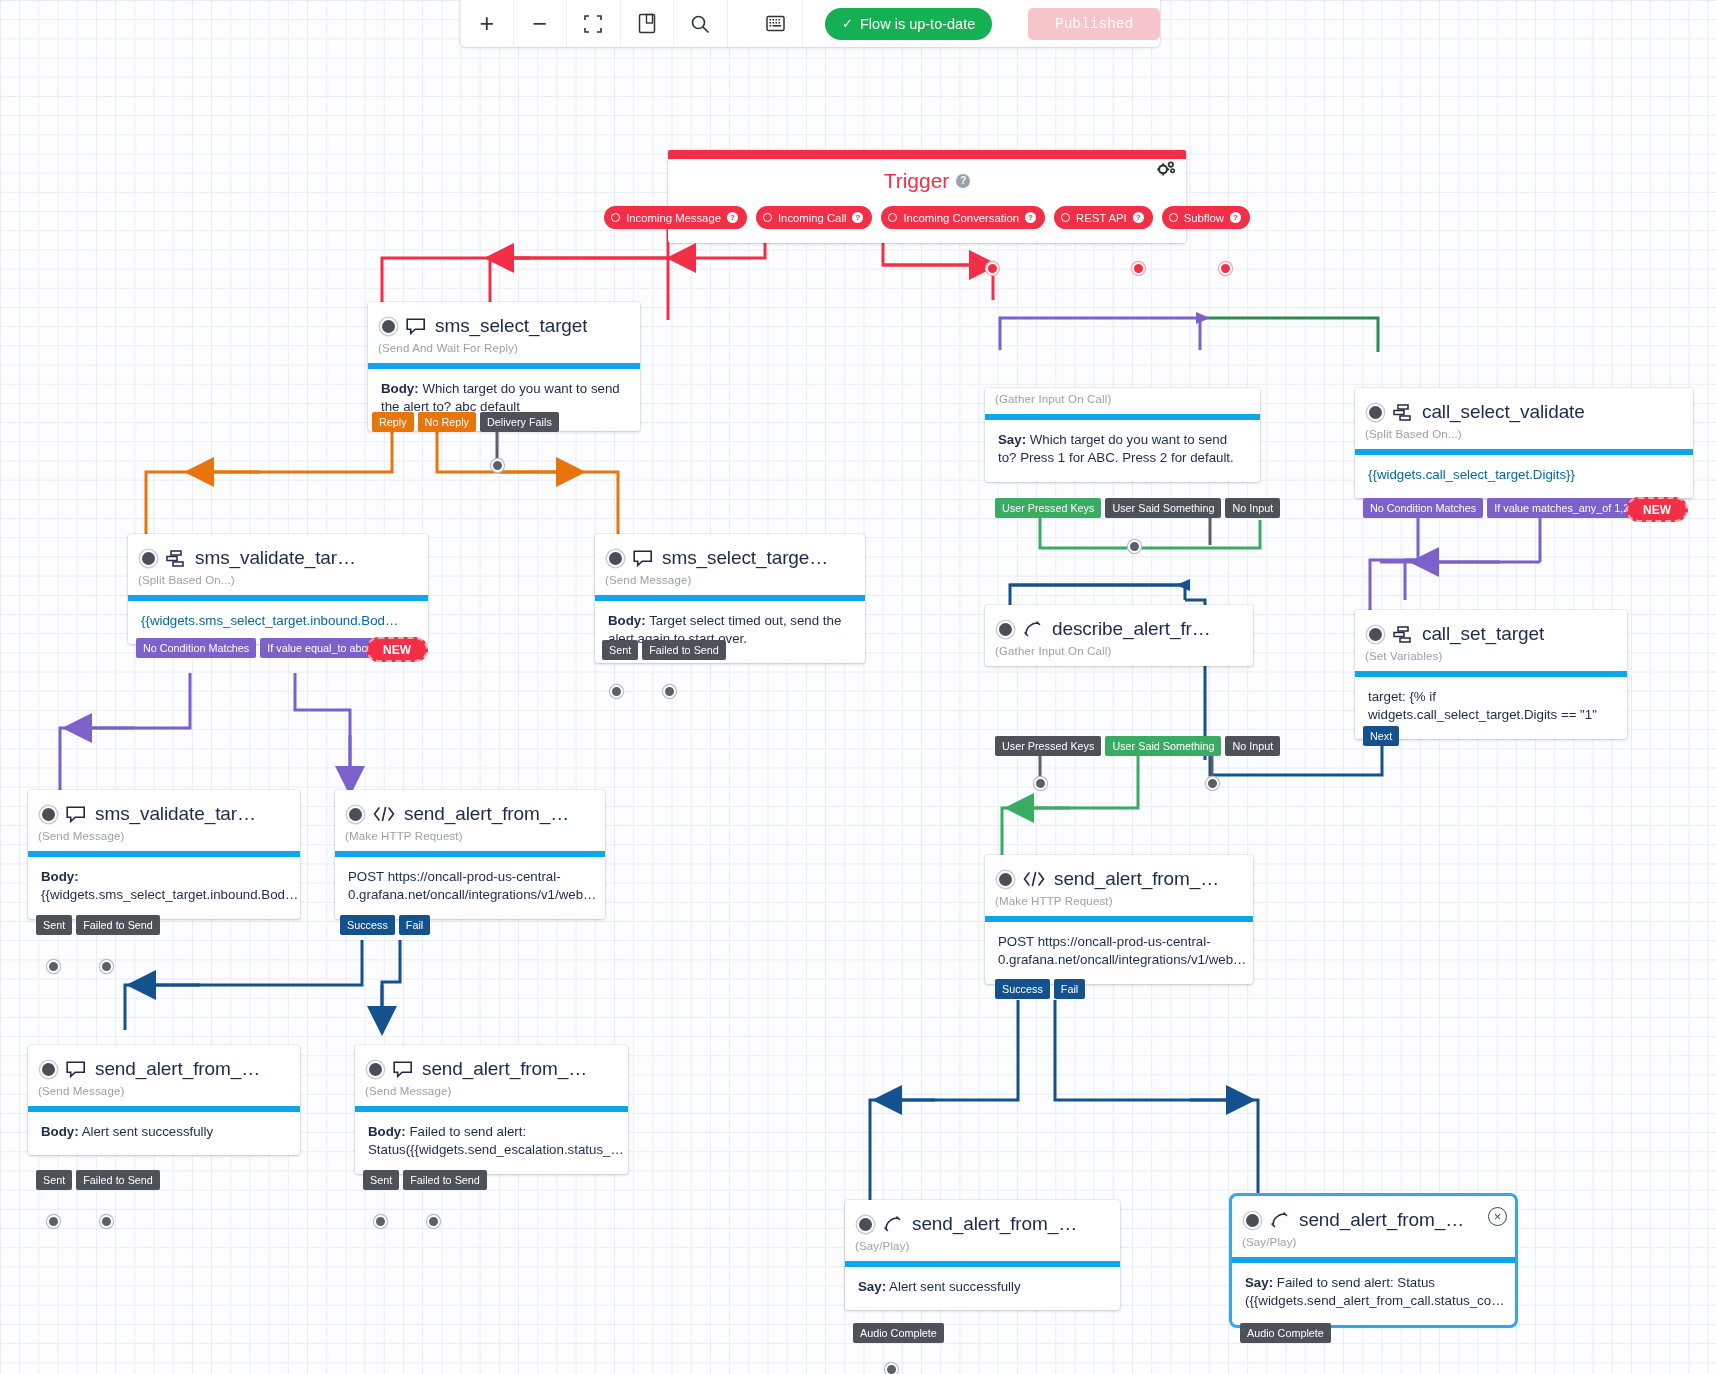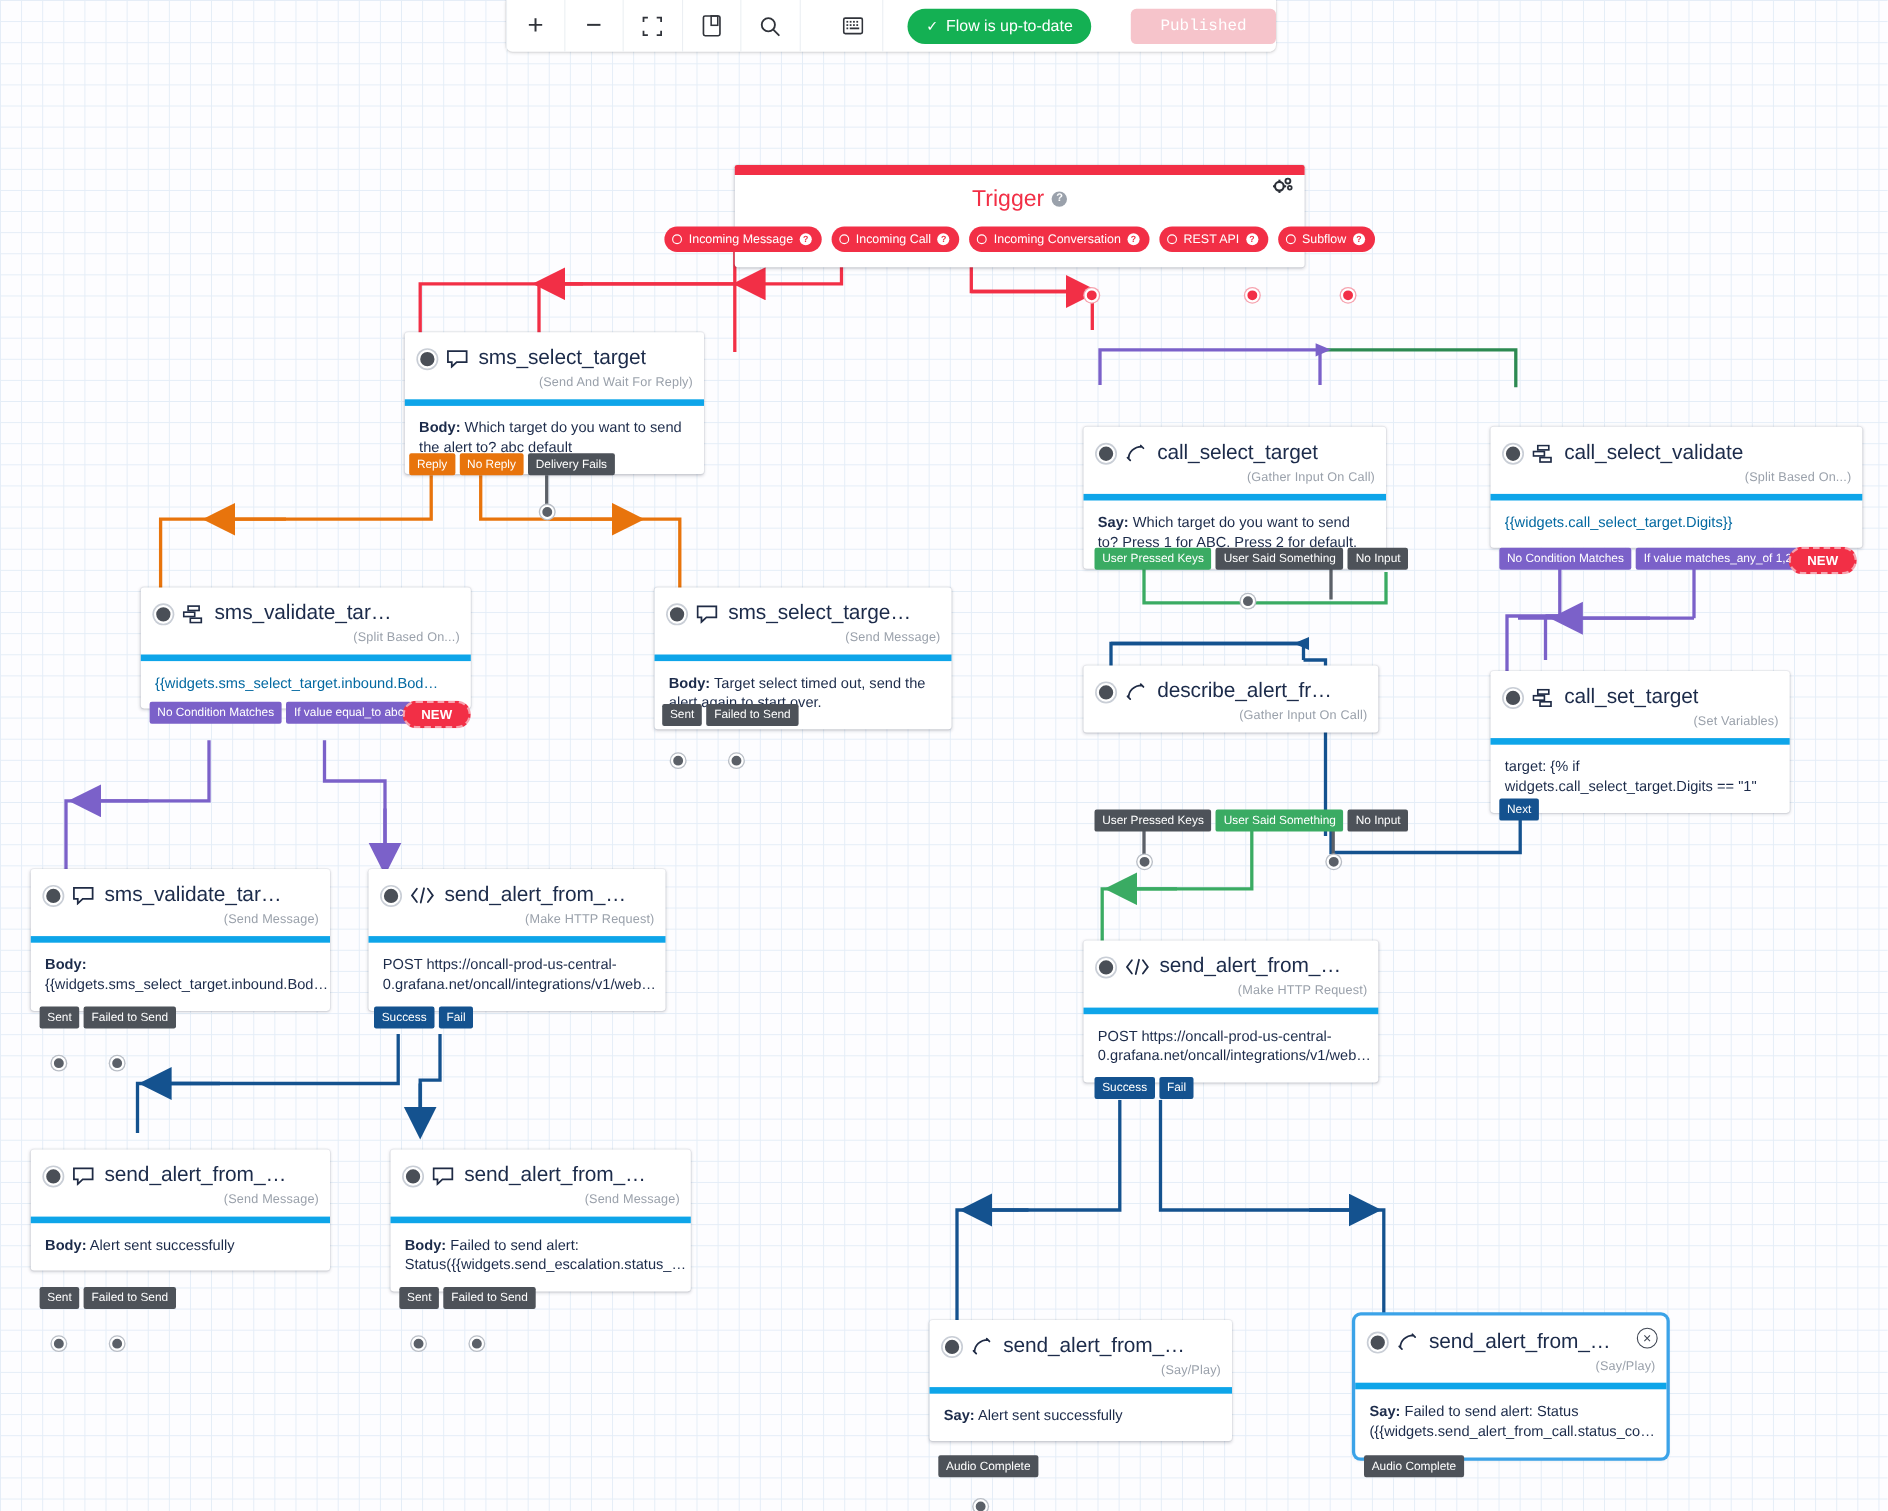--- a/index.html
+++ b/index.html
@@ -91,21 +91,21 @@
     box-shadow: 0 0 0 1.5px #c9ced6;
     flex: 0 0 auto;
   }
   .node-icon { flex:0 0 auto; display:flex; align-items:center; color:#1f2b45; }
   .node-title {
     font-size: 19px; color: #1c2b4a; font-weight: 400;
     white-space: nowrap; overflow: hidden;
     letter-spacing: -0.1px;
   }
   .node-sub {
-    text-align: right;
+    text-align: left;
     font-size: 11.5px; color: #9aa1ab;
     padding: 5px 10px 9px 10px;
     letter-spacing: 0.15px;
   }
   .node-body {
     border-top: 6px solid #0ea5e9;
     padding: 11px 13px 14px 13px;
     font-size: 13.3px; color: #1c2b4a; line-height: 1.38;
   }
   .node-body.centered { color:#0369a1; }
@@ -539,29 +539,20 @@
     </div>
   </div>
   <div class="tr-row" style="left:363px; top:1170px;">
     <div class="tr darkgrey">Sent</div>
     <div class="tr darkgrey">Failed to Send</div>
   </div>
   <div class="enddot" style="left:374px; top:1215px;"></div>
   <div class="enddot" style="left:427px; top:1215px;"></div>
 
   <div class="node" style="left:985px; top:388px; width:275px;">
-    <div class="node-head">
-      <span class="anchor"></span>
-      <span class="node-icon">
-        <svg width="20" height="18" viewBox="0 0 20 18">
-          <path d="M3,14 C3,8 8,3 15,3 M4.5,15.5 L2,13 M16.5,4.5 L14,2" stroke="#1f2b45" stroke-width="1.6" fill="none" stroke-linecap="round"></path>
-        </svg>
-      </span>
-      <span class="node-title">call_select_target</span>
-    </div>
     <div class="node-sub">(Gather Input On Call)</div>
     <div class="node-body">
       <b>Say:</b>
       <span>Which target do you want to send to? Press 1 for ABC. Press 2 for default.</span>
     </div>
   </div>
   <div class="tr-row" style="left:995px; top:498px;">
     <div class="tr green">User Pressed Keys</div>
     <div class="tr darkgrey">User Said Something</div>
     <div class="tr darkgrey">No Input</div>

